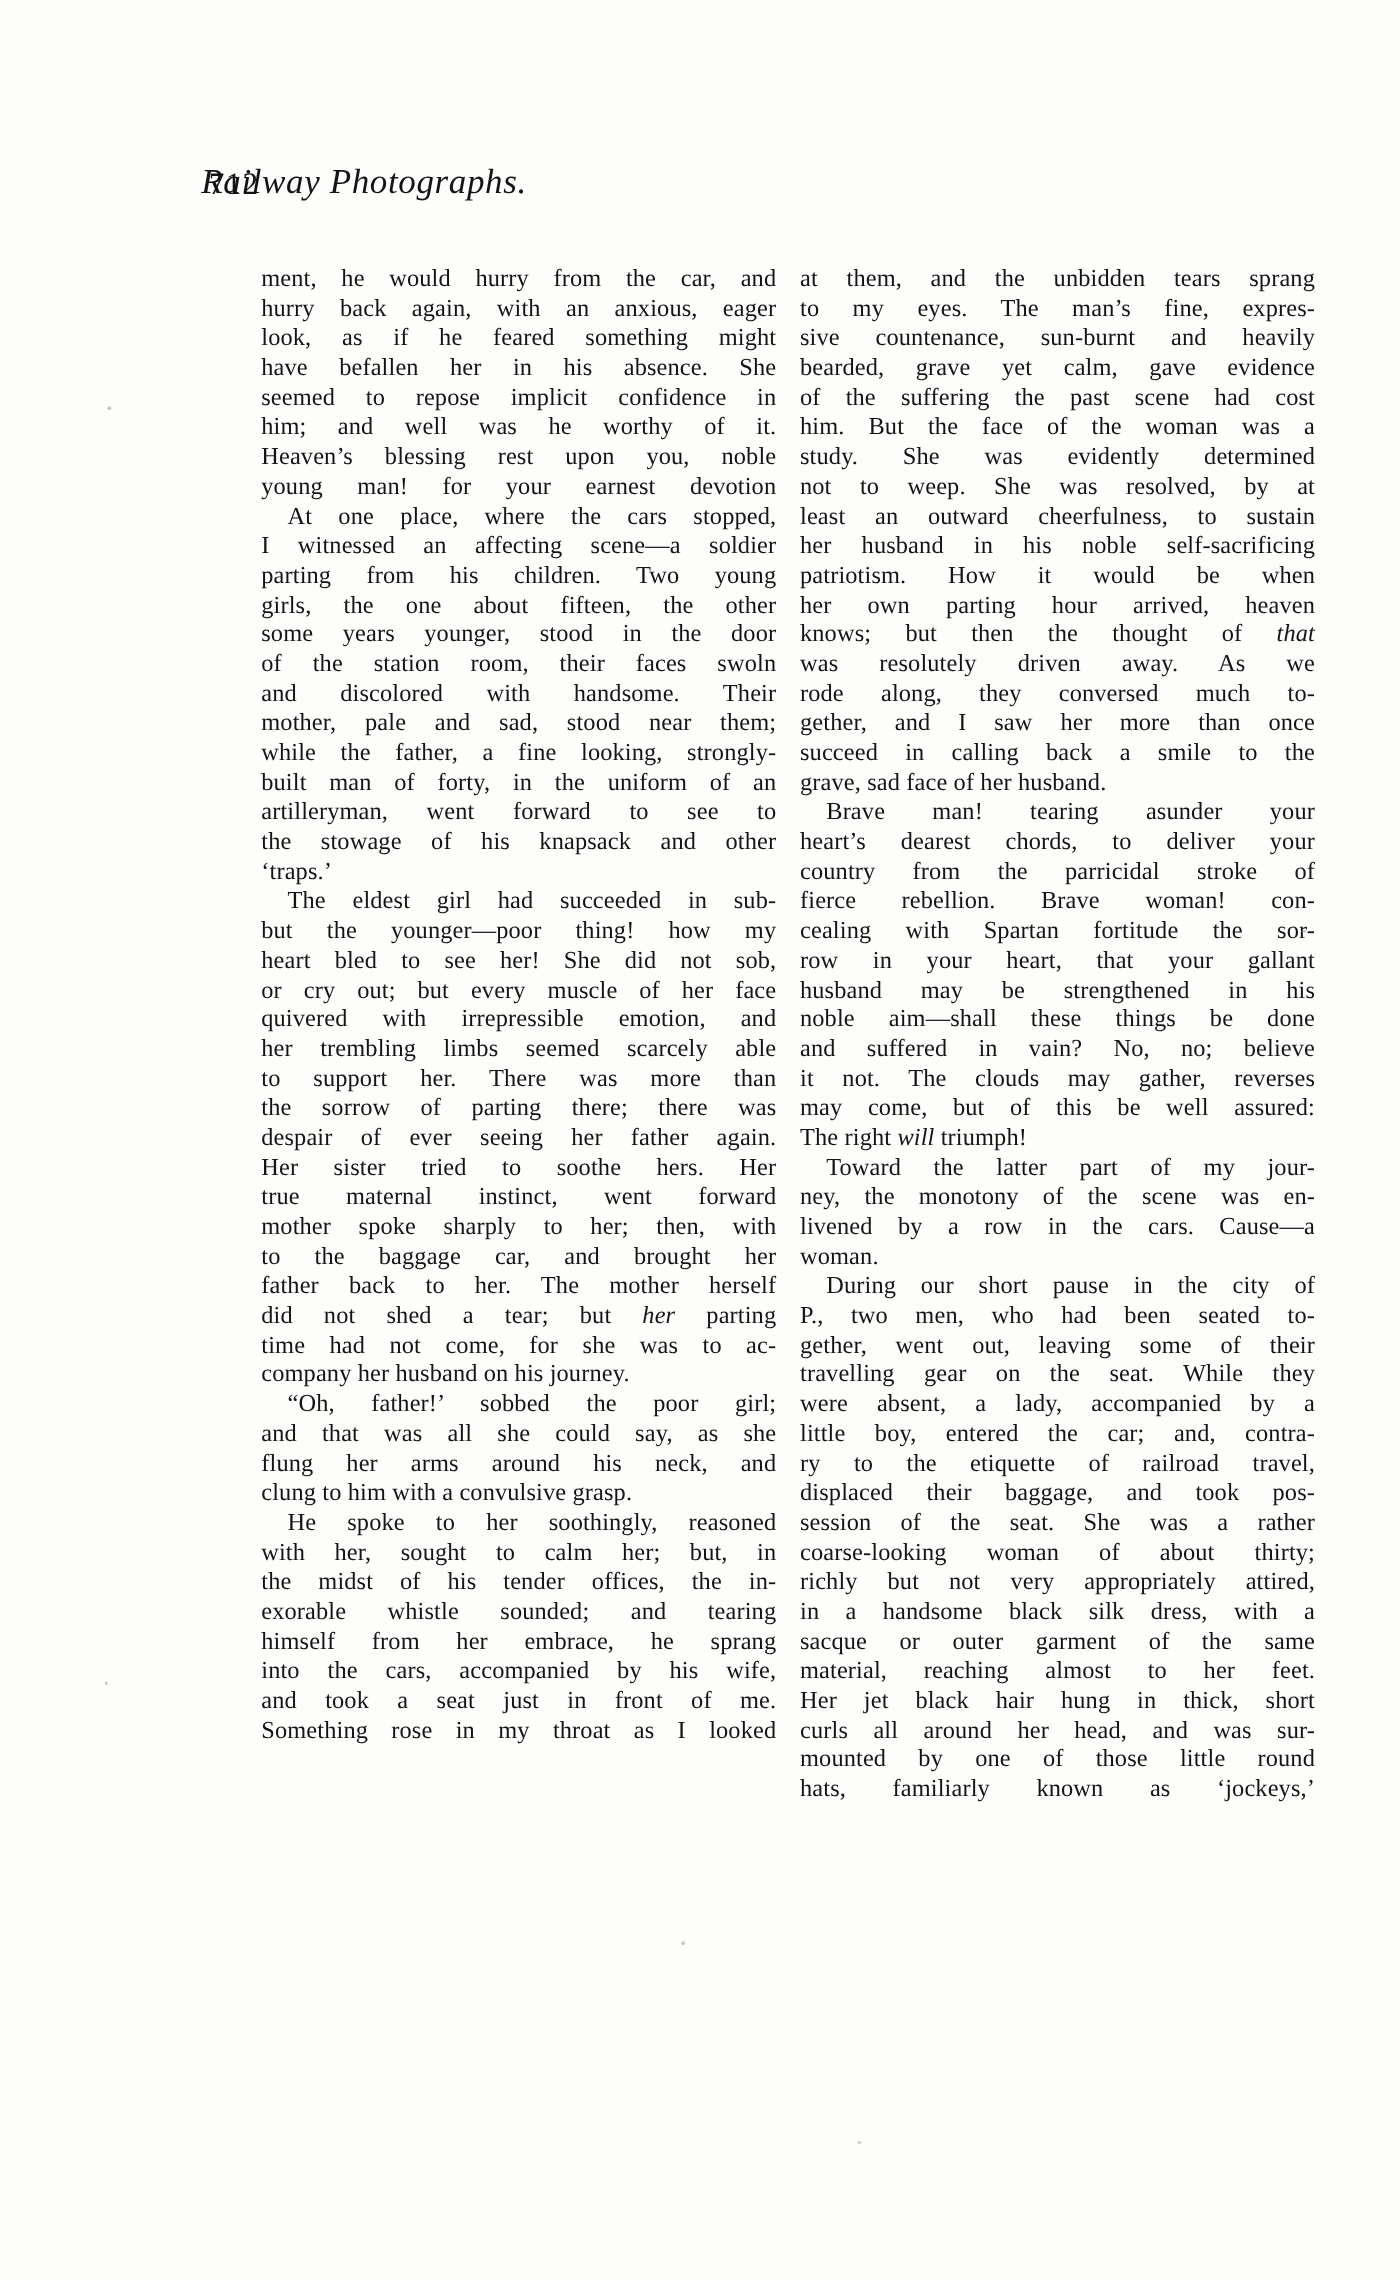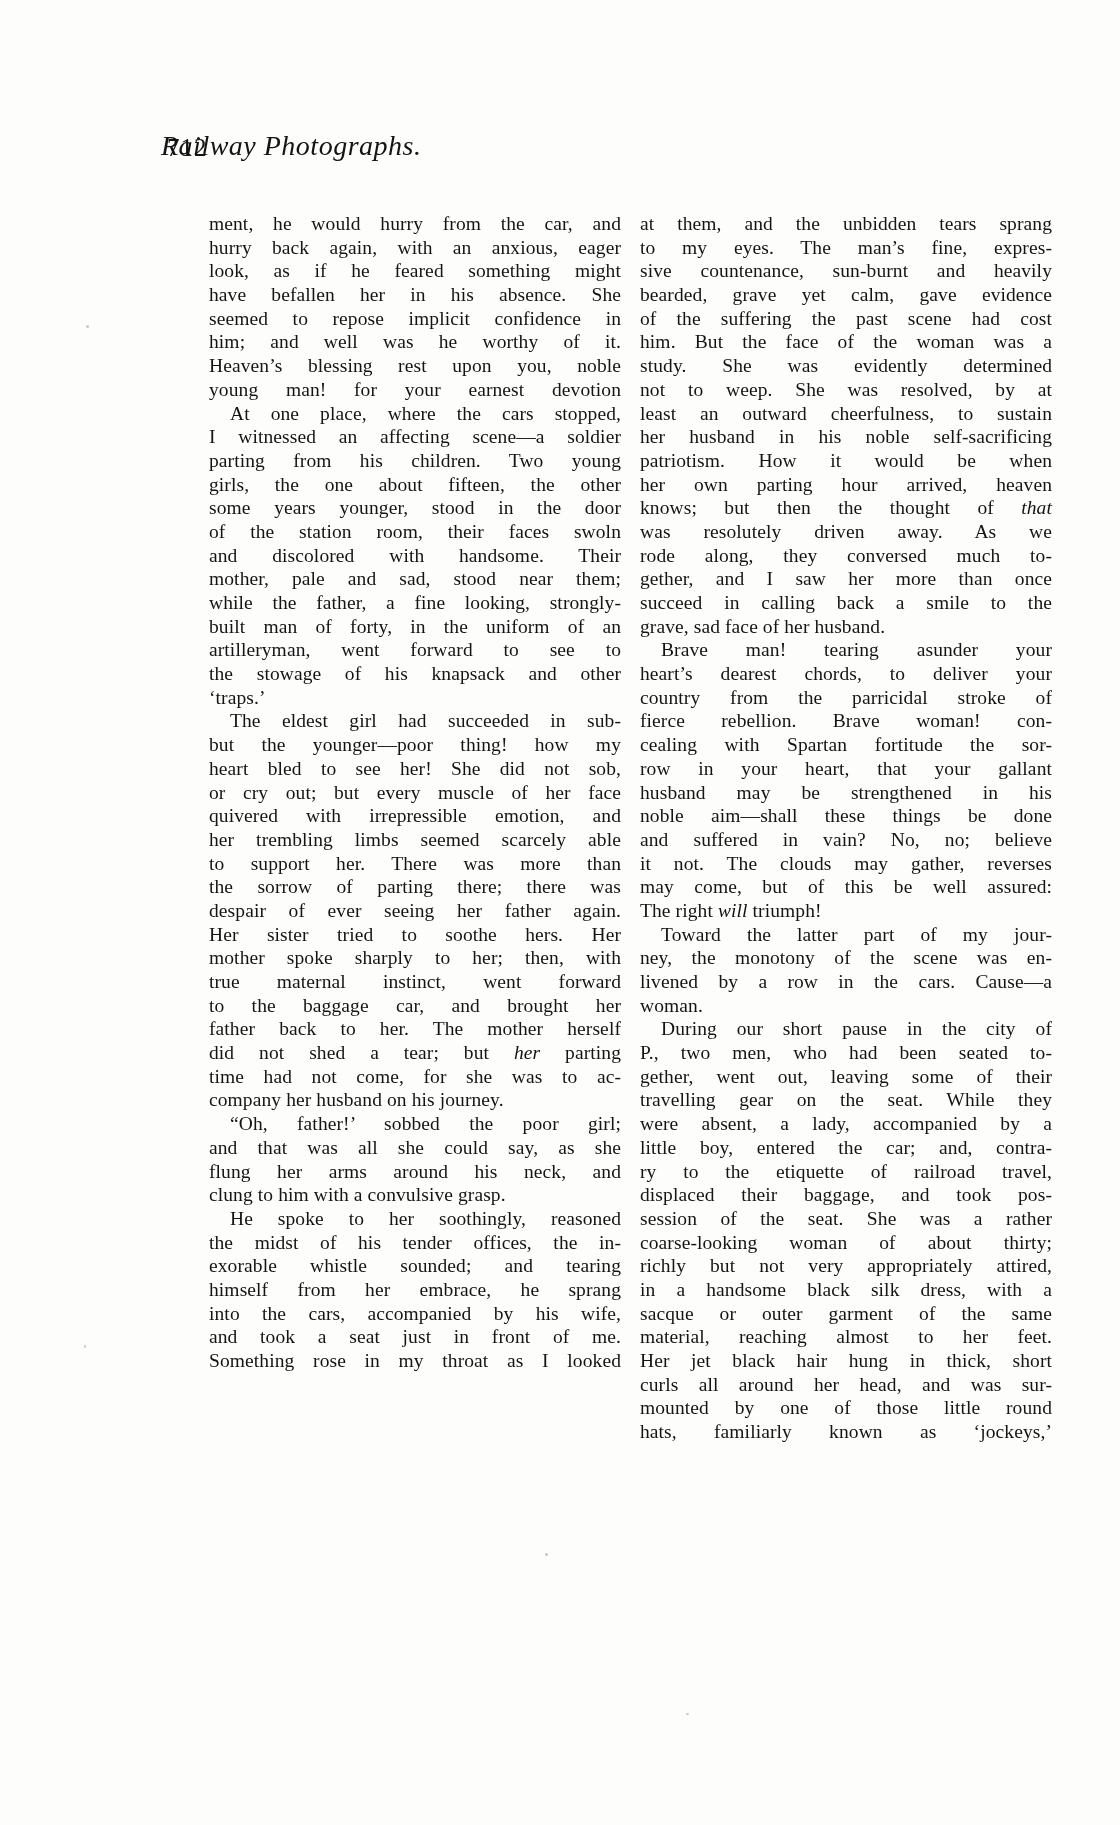--- a/index.html
+++ b/index.html
@@ -119,32 +119,33 @@
           <div class="line indent">The eldest girl had succeeded in sub-</div>
           <div class="line">but the younger—poor thing! how my</div>
           <div class="line">heart bled to see her!  She did not sob,</div>
           <div class="line">or cry out; but every muscle of her face</div>
           <div class="line">quivered with irrepressible emotion, and</div>
           <div class="line">her trembling limbs seemed scarcely able</div>
           <div class="line">to support her.  There was more than</div>
           <div class="line">the sorrow of parting there; there was</div>
           <div class="line">despair of ever seeing her father again.</div>
           <div class="line">Her sister tried to soothe hers.  Her</div>
+          <div class="line">true maternal instinct, went forward</div>
           <div class="line">mother spoke sharply to her; then, with</div>
-          <div class="line">true maternal instinct, went forward</div>
           <div class="line">to the baggage car, and brought her</div>
           <div class="line">father back to her.  The mother herself</div>
           <div class="line">did not shed a tear; but <em>her</em> parting</div>
           <div class="line">time had not come, for she was to ac-</div>
           <div class="line end">company her husband on his journey.</div>
           <div class="line indent">“Oh, father!’ sobbed the poor girl;</div>
           <div class="line">and that was all she could say, as she</div>
           <div class="line">flung her arms around his neck, and</div>
           <div class="line end">clung to him with a convulsive grasp.</div>
           <div class="line indent">He spoke to her soothingly, reasoned</div>
+          <div class="line">with her, sought to calm her; but, in</div>
           <div class="line">the midst of his tender offices, the in-</div>
           <div class="line">exorable whistle sounded; and tearing</div>
           <div class="line">himself from her embrace, he sprang</div>
           <div class="line">into the cars, accompanied by his wife,</div>
           <div class="line">and took a seat just in front of me.</div>
           <div class="line">Something rose in my throat as I looked</div>
         </div>
       <div class="col" id="col-right">
           <div class="line">at them, and the unbidden tears sprang</div>
           <div class="line">to my eyes.  The man’s fine, expres-</div>

